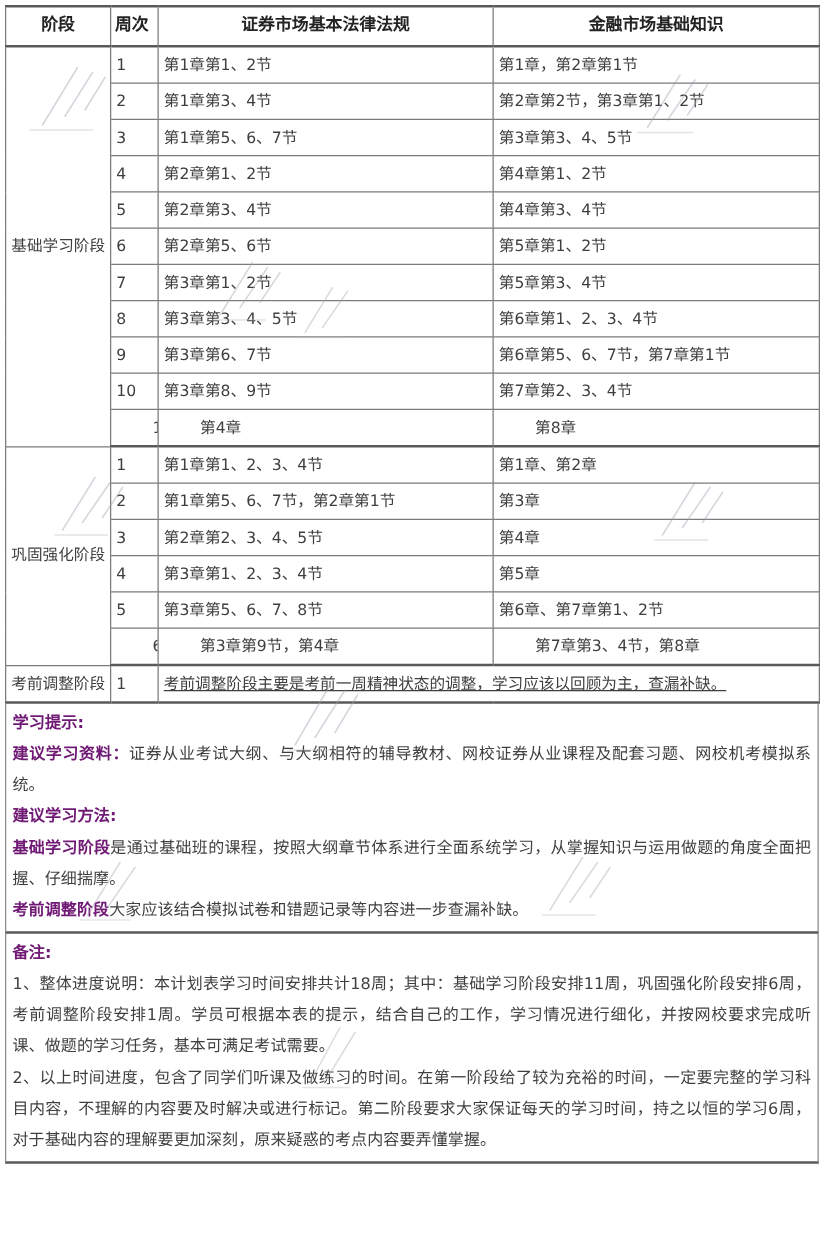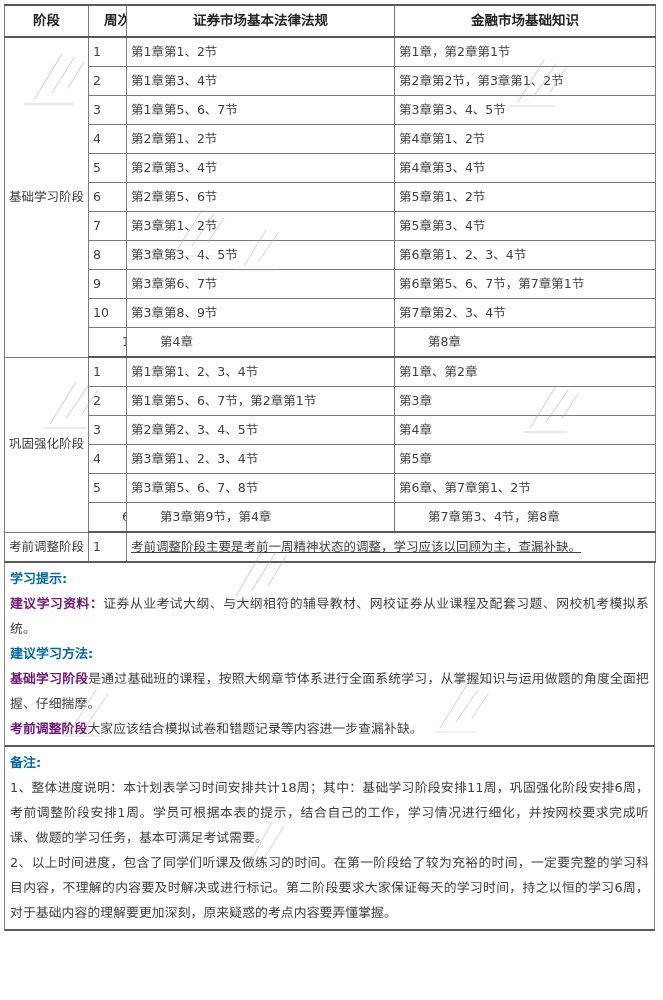--- a/index.html
+++ b/index.html
@@ -61,21 +61,21 @@
   }
   table.sched thead th {
     text-align: center;
     font-weight: bold;
     font-size: 13.5px;
     height: 30px;
     color: #242424;
     border-bottom: 2px solid #5a5a5a;
     border-top: 2px solid #5a5a5a;
   }
-  table.sched thead th.th-week { padding: 0 15px; text-align: left; }
+  table.sched thead th.th-week { padding: 0 3px; text-align: left; }
   td.c-stage {
     text-align: center;
     font-size: 12.5px;
     color: #3f3f3f;
     vertical-align: middle;
     padding: 0 2px;
   }
   td.c-week {
     text-align: left;
     padding-left: 4px;
@@ -109,21 +109,21 @@
     text-align: justify;
     letter-spacing: 0.1px;
   }
   .p b, .lead {
     font-weight: bold;
     color: #701a75;
   }
   .heading {
     font-size: 13px;
     font-weight: bold;
-    color: #0369a1;
+    color: #701a75;
     line-height: 25px;
     margin: 0;
   }
 </style>
 </head>
 <body>
 
 <div class="page">
 
   <div class="wm-layer">

